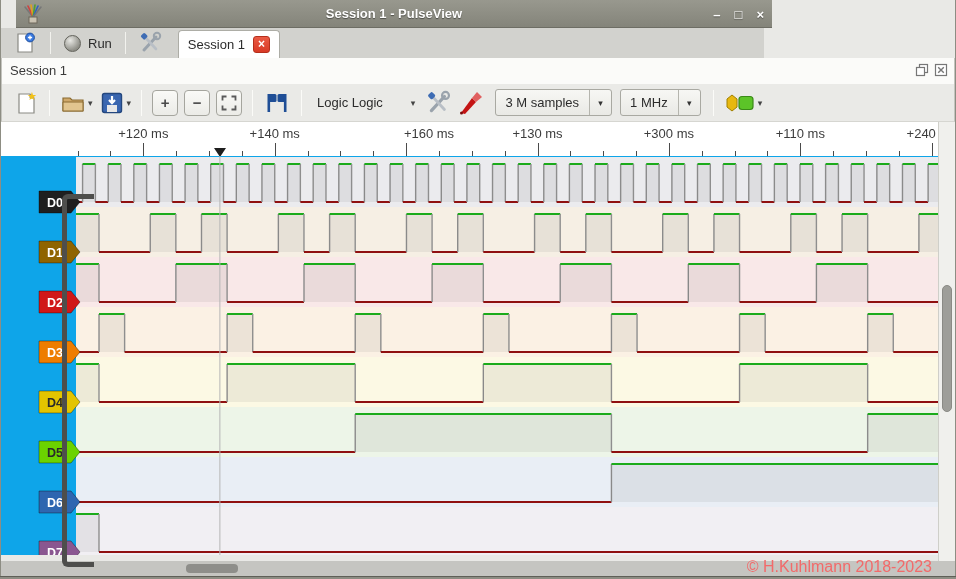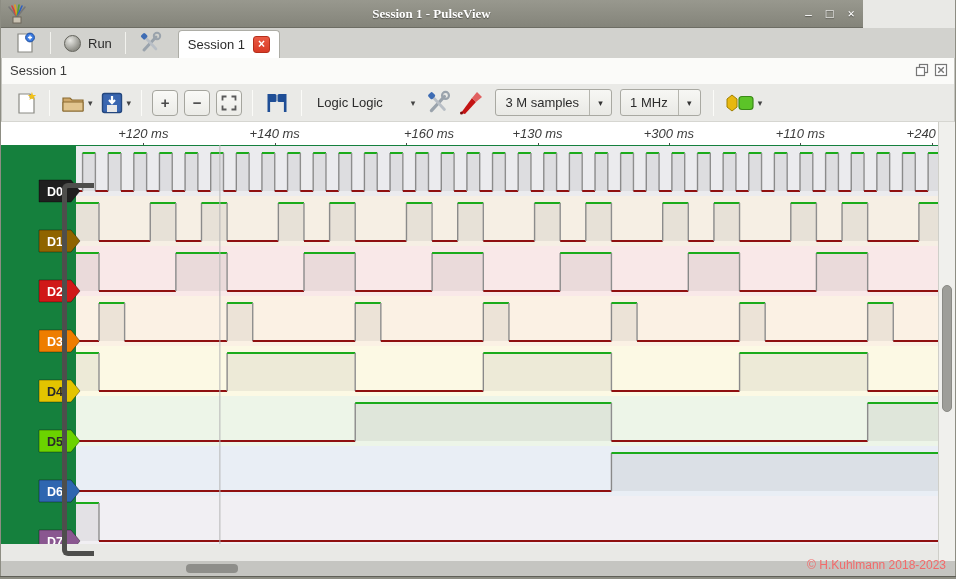--- a/index.html
+++ b/index.html
@@ -1,32 +1,32 @@
 <!DOCTYPE html>
 <html><head>
 <meta charset="utf-8">
 <style>
   * { margin:0; padding:0; box-sizing:border-box; }
   html,body { width:956px; height:579px; overflow:hidden; }
   body { font-family:"Liberation Sans", sans-serif; background:#e9e9e6; position:relative; }
   #win { position:relative; width:956px; height:579px; background:#e9e9e6; }
 
   
-  .titlebar { position:absolute; left:0; top:0; width:863px; height:28px;
+  .titlebar { position:absolute; left:16px; top:0; width:756px; height:28px;
     background:linear-gradient(#98988e,#84847a); border-bottom:1px solid #6d6d64;
-    display:flex; align-items:center;font-family:Liberation Serif, serif; }
+    display:flex; align-items:center; }
   .title-text { position:absolute; left:0; right:0; text-align:center; color:#fff;
     font-size:13px; font-weight:bold; text-shadow:0 1px 1px rgba(0,0,0,.45); }
   .app-icon { position:absolute; left:6px; top:3px; width:22px; height:22px; }
   .win-controls { position:absolute; right:8px; top:0; height:28px; display:flex; gap:14px;
     align-items:center; color:#fff; font-size:13px; font-weight:bold; }
   .win-controls span { cursor:default; text-shadow:0 1px 1px rgba(0,0,0,.4); }
 
   
-  .tabbar { position:absolute; left:0; top:28px; width:956px; height:30px; background:#d2d2ce;
+  .tabbar { position:absolute; left:0; top:28px; width:764px; height:30px; background:#d2d2ce;
     display:flex; align-items:center; }
   .tb-btn { height:26px; display:flex; align-items:center; padding:0 7px; }
   .tb-sep { width:1px; height:22px; background:#b9b9b3; border-right:1px solid #f2f2ee; margin:0 6px; }
   .run-label { font-size:13px; color:#2c2c2c; margin-left:7px; }
   .led { width:17px; height:17px; border-radius:50%; border:1px solid #63635c;
     background:radial-gradient(circle at 35% 30%, #e8e8e4, #8f8f88 70%); }
   .tab-active { height:29px; margin-left:8px; background:#fff; border:1px solid #adada6;
     border-bottom:none; border-radius:4px 4px 0 0; display:flex; align-items:center;
     padding:0 9px; gap:8px; position:relative; top:1px; }
   .tab-label { font-size:13px; color:#2c2c2c; }
@@ -54,42 +54,42 @@
     border-radius:3px; background:linear-gradient(#f7f7f4,#e9e9e5); margin-left:8px; }
   .combo-box .cb-label { font-size:13px; color:#2c2c2c; padding:0 10px 0 9px; }
   .combo-box .cb-arrow { width:22px; height:100%; border-left:1px solid #b5b5ae;
     display:flex; align-items:center; justify-content:center; font-size:9px; color:#333; }
   .sq-btn { width:26px; height:26px; border:1px solid #a5a59e; border-radius:4px;
     background:linear-gradient(#fafaf7,#ebebe7); display:flex; align-items:center;
     justify-content:center; margin:0 3px; font-size:15px; color:#4a4a4a; font-weight:bold; }
 
   
   .ruler { position:absolute; left:1px; top:122px; width:954px; height:40px; background:#fff; overflow:hidden; }
-  .rlabel { position:absolute; top:4px; transform:translateX(-50%); font-size:13px; color:#3c3c3c; white-space:nowrap;font-style:italic; }
+  .rlabel { position:absolute; top:4px; transform:translateX(-50%); font-size:13px; color:#3c3c3c; white-space:nowrap; }
   .tickM { position:absolute; top:21px; width:1px; height:19px; background:#4a4a4a; }
   .tickm { position:absolute; top:29px; width:1px; height:11px; background:#4a4a4a; }
   .marker-tri { position:absolute; top:26px; width:0; height:0; border-left:6px solid transparent;
     border-right:6px solid transparent; border-top:9px solid #1e1e1e; transform:translateX(-6px); }
 
   
-  .wavearea { position:absolute; left:1px; top:145px; width:937px; height:399px; background:#15803d; }
+  .wavearea { position:absolute; left:1px; top:156px; width:937px; height:399px; background:#0ea5e9; }
   .bracket { position:absolute; left:61px; top:38px; width:32px; height:373px;
     border-left:5px solid #4e4e4c; border-top:5px solid #4e4e4c; border-bottom:5px solid #4e4e4c;
     border-radius:6px 0 0 6px; z-index:6; }
 
   
   .vscroll { position:absolute; left:938px; top:122px; width:17px; height:439px; background:#f0f0ed;
     border-left:1px solid #cfcfc9; }
   .vthumb { position:absolute; left:3px; top:163px; width:10px; height:127px; background:#9e9e99;
     border-radius:5px; border:1px solid #8a8a85; }
   .hscroll { position:absolute; left:1px; top:561px; width:954px; height:15px; background:#c5c5c1; }
   .hthumb { position:absolute; left:185px; top:3px; width:52px; height:9px; background:#8e8e8a;
     border-radius:4px; }
 
-  .watermark { position:absolute; right:10px; top:558px; font-size:12px; color:#f26a6a; z-index:22; }
+  .watermark { position:absolute; right:24px; top:558px; font-size:16px; color:#f26a6a; z-index:22; }
 
   
   .frame-b { position:absolute; left:0; top:576px; width:956px; height:3px; background:#8d8d83;
     border-top:1px solid #5f5f57; z-index:50; }
   .frame-l { position:absolute; left:0; top:0; width:1px; height:579px; background:#8d8d83; z-index:50; }
   .frame-r { position:absolute; left:955px; top:0; width:1px; height:579px; background:#8d8d83; z-index:50; }
 </style>
 </head>
 <body>
 

